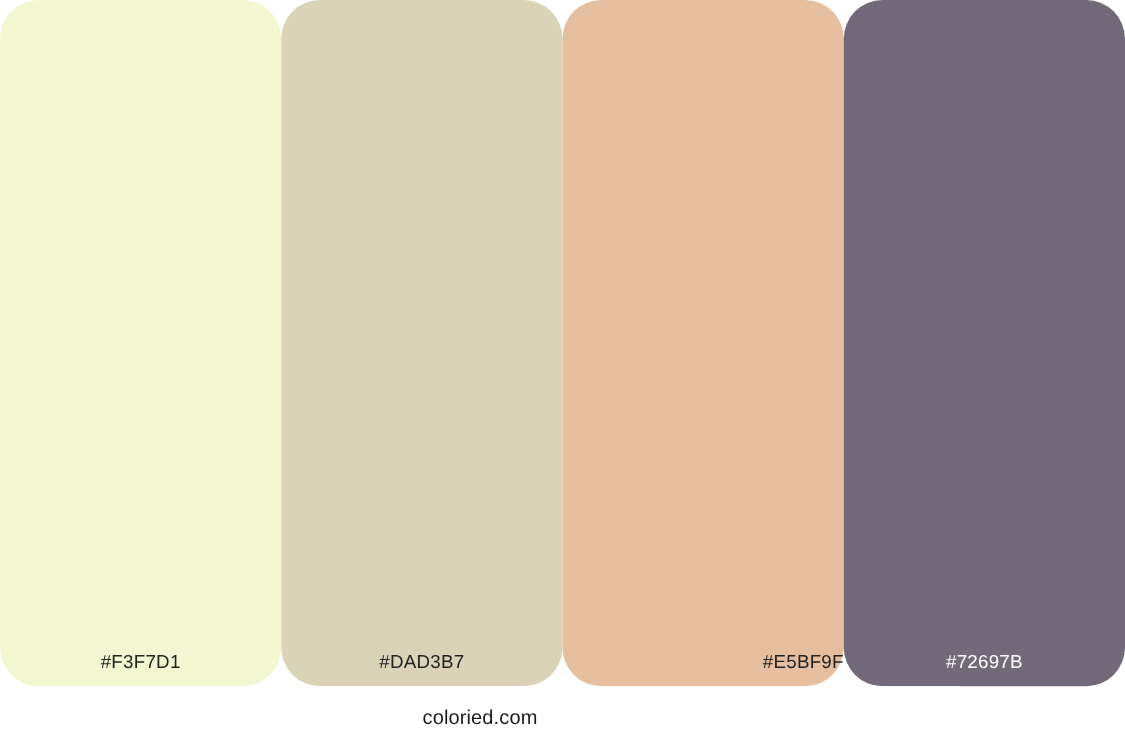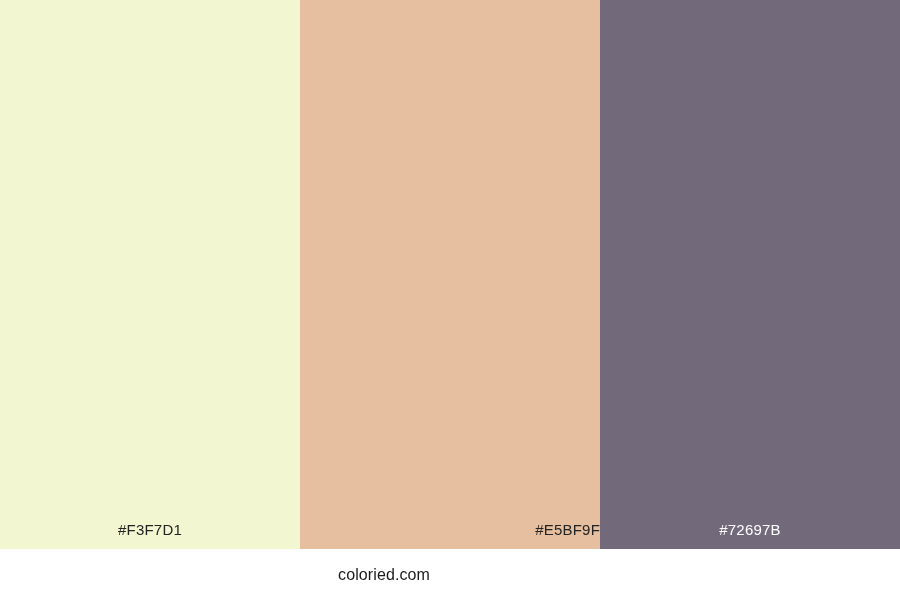--- a/index.html
+++ b/index.html
@@ -29,20 +29,21 @@
     display: flex;
     flex-direction: row;
   }
   .swatch {
     flex: 1 1 0;
     height: 100%;
     position: relative;
     display: flex;
     align-items: flex-end;
     justify-content: center;
+    border-radius: 31px;
   }
   .swatch-label {
     display: block;
     width: 100%;
     text-align: center;
     font-family: "Liberation Sans", sans-serif;
     font-size: 15px;
     font-weight: 400;
     letter-spacing: 0.2px;
     line-height: 1;
@@ -80,20 +81,23 @@
 
 <div id="page-wrap">
 
   <div id="palette">
 
     <div class="swatch" style="background-color: rgb(243, 247, 209);">
       <span class="swatch-label label-dark" style="color: rgb(35, 35, 35);">#F3F7D1</span>
     </div>
 
 
+    <div class="swatch" style="background-color: rgb(218, 211, 183);">
+      <span class="swatch-label label-dark" style="color: rgb(35, 35, 35);">#DAD3B7</span>
+    </div>
 
     <div class="swatch" style="background-color: rgb(229, 191, 159);">
       <span class="swatch-label label-dark" style="color: rgb(35, 35, 35); text-align: right;">#E5BF9F</span>
     </div>
 
     <div class="swatch" style="background-color: rgb(114, 105, 123);">
       <span class="swatch-label label-light" style="color: rgb(255, 255, 255); margin-top: 29px;">#72697B</span>
     </div>
 
   </div>

